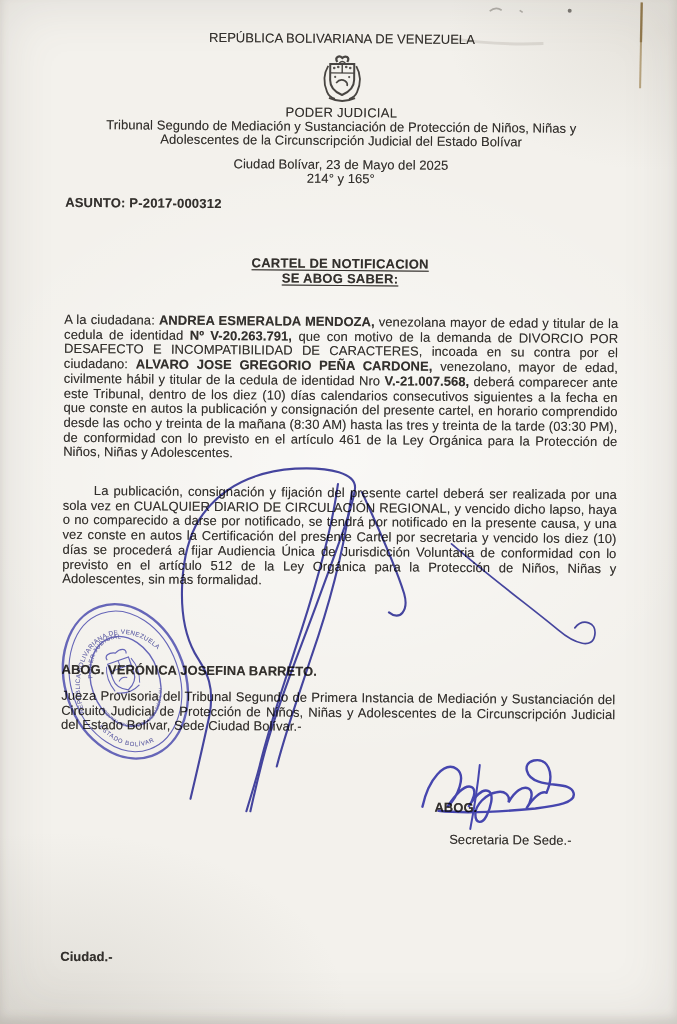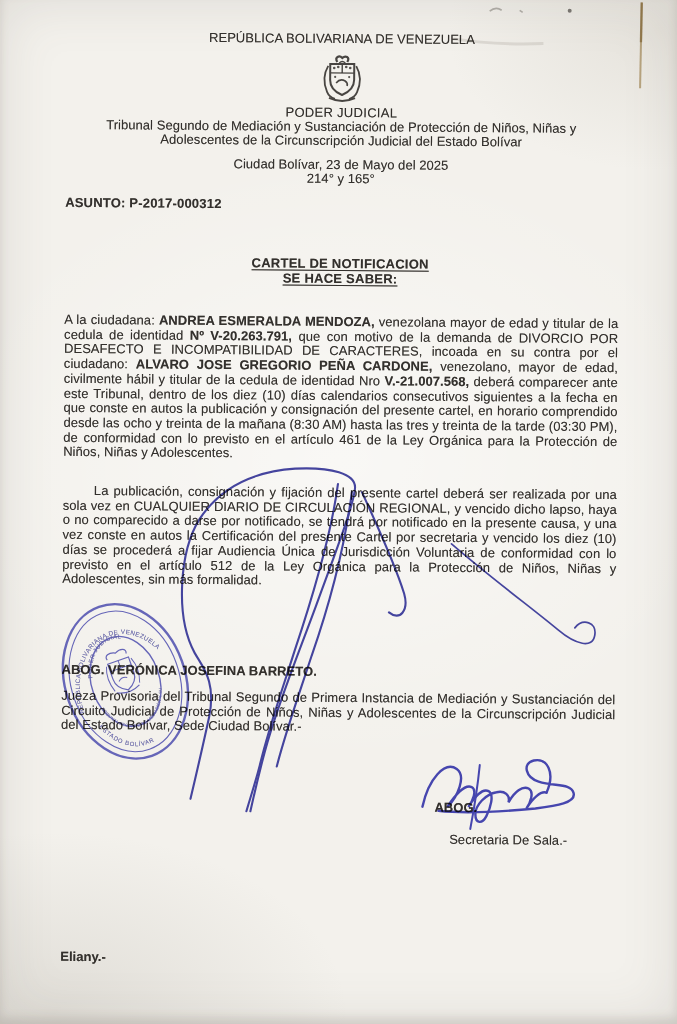--- a/index.html
+++ b/index.html
@@ -65,33 +65,33 @@
   <div class="abs c" style="top:106px;letter-spacing:.3px;">PODER JUDICIAL</div>
   <div class="abs c" style="top:120px;">Tribunal Segundo de Mediación y Sustanciación de Protección de Niños, Niñas y</div>
   <div class="abs c" style="top:134px;">Adolescentes de la Circunscripción Judicial del Estado Bolívar</div>
   <div class="abs c" style="top:158px;">Ciudad Bolívar, 23 de Mayo del 2025</div>
   <div class="abs c" style="top:172px;">214° y 165°</div>
 
   <div class="abs b" style="top:198px;left:63px;letter-spacing:.2px;">ASUNTO: P-2017-000312</div>
 
   <div class="abs c titleblock" style="top:257px;">
     <div class="b"><span class="u">CARTEL DE NOTIFICACION</span></div>
-    <div class="b"><span class="u">SE HACE SABER:</span></div>
+    <div class="b"><span class="u">SE ABOG SABER:</span></div>
   </div>
 
   <div class="abs para" style="top:315px;"><span>A la ciudadana:  </span><span class="b">ANDREA ESMERALDA MENDOZA,</span><span> venezolana mayor de edad y titular de la cedula de identidad </span><span class="b">Nº V-20.263.791,</span><span> que con motivo de la demanda de DIVORCIO POR DESAFECTO E INCOMPATIBILIDAD DE CARACTERES, incoada en su contra por el ciudadano: </span><span class="b">ALVARO JOSE GREGORIO PEÑA CARDONE,</span><span> venezolano, mayor de edad, civilmente hábil y titular de la cedula de identidad Nro </span><span class="b">V.-21.007.568,</span><span> deberá comparecer ante este Tribunal, dentro de los diez (10) días calendarios consecutivos siguientes a la fecha en que conste en autos la publicación y consignación del presente cartel, en horario comprendido desde las ocho y treinta de la mañana (8:30 AM) hasta las tres y treinta de la tarde (03:30 PM), de conformidad con lo previsto en el artículo 461 de la Ley Orgánica para la Protección de Niños, Niñas y Adolescentes.</span></div>
   <div class="abs para" style="top:486px;text-indent:31px;"><span>La publicación, consignación y fijación del presente cartel deberá ser realizada por una sola vez en CUALQUIER DIARIO DE CIRCULACIÓN REGIONAL, y vencido dicho lapso, haya o no comparecido a darse por notificado, se tendrá por notificado en la presente causa, y una vez conste en autos la Certificación del presente Cartel por secretaria y vencido los diez (10) días se procederá a fijar Audiencia Única de Jurisdicción Voluntaria de conformidad con lo previsto en el artículo 512 de la Ley Orgánica para la Protección de Niños, Niñas y Adolescentes, sin más formalidad.</span></div>
 
   <div class="abs b" style="top:665px;left:63px;">ABOG. VERÓNICA JOSEFINA BARRETO.</div>
   <div class="abs para" style="top:691px;">Jueza Provisoria del Tribunal Segundo de Primera Instancia  de Mediación y Sustanciación del Circuito Judicial de Protección de Niños, Niñas y Adolescentes  de la Circunscripción Judicial del Estado Bolívar, Sede Ciudad Bolívar.-</div>
 
   <div class="abs b" style="top:800px;left:437px;">ABOG.</div>
-  <div class="abs" style="top:832px;left:452px;">Secretaria De Sala.-</div>
+  <div class="abs" style="top:832px;left:452px;">Secretaria De Sede.-</div>
 
-  <div class="abs b" style="top:952px;left:64px;">Eliany.-</div>
+  <div class="abs b" style="top:952px;left:64px;">Ciudad.-</div>
 
   <svg class="overlay" width="677" height="1024" viewBox="0 0 677 1024">
 
     <g stroke="#2c2c92" stroke-width="2.1" fill="none" opacity=".88" stroke-linecap="round">
       <path d="M193,800 C198,778 206,742 211,718 C218,682 204,668 196,654 C176,618 180,552 200,520 C222,486 256,472 295,469 C330,467 357,473 355,489 C353,508 334,558 317,606 C299,656 279,706 267,752 C260,779 256,798 253,812"></path>
       <path d="M338,484 C331,540 312,602 296,651 C284,690 271,727 262,766 C257,786 252,801 249,812"></path>
       <path d="M352,492 C345,548 329,609 313,656 C301,694 288,731 279,767"></path>
       <path d="M362,492 C379,528 397,568 405,593 C410,610 401,621 390,612"></path>
       <path d="M452,543 C492,577 536,609 559,628 C577,643 594,647 596,633 C598,620 584,616 576,626" stroke-width="1.7"></path>
     </g>

